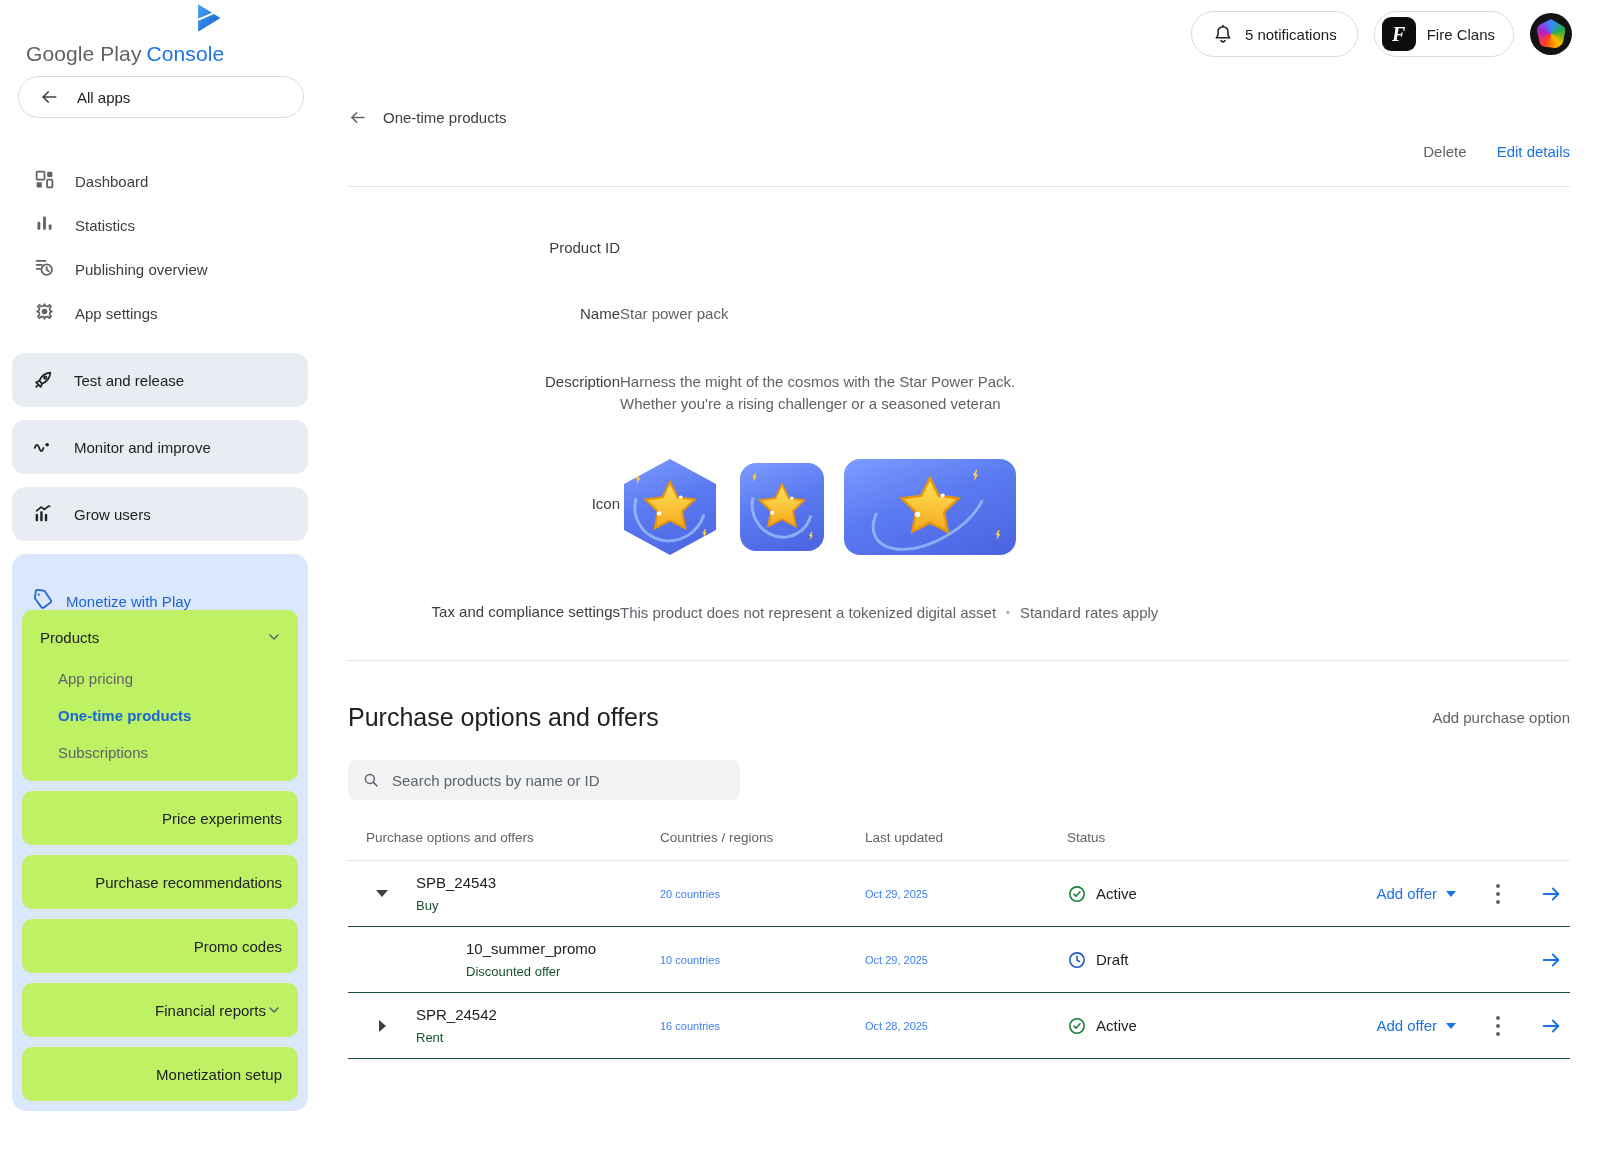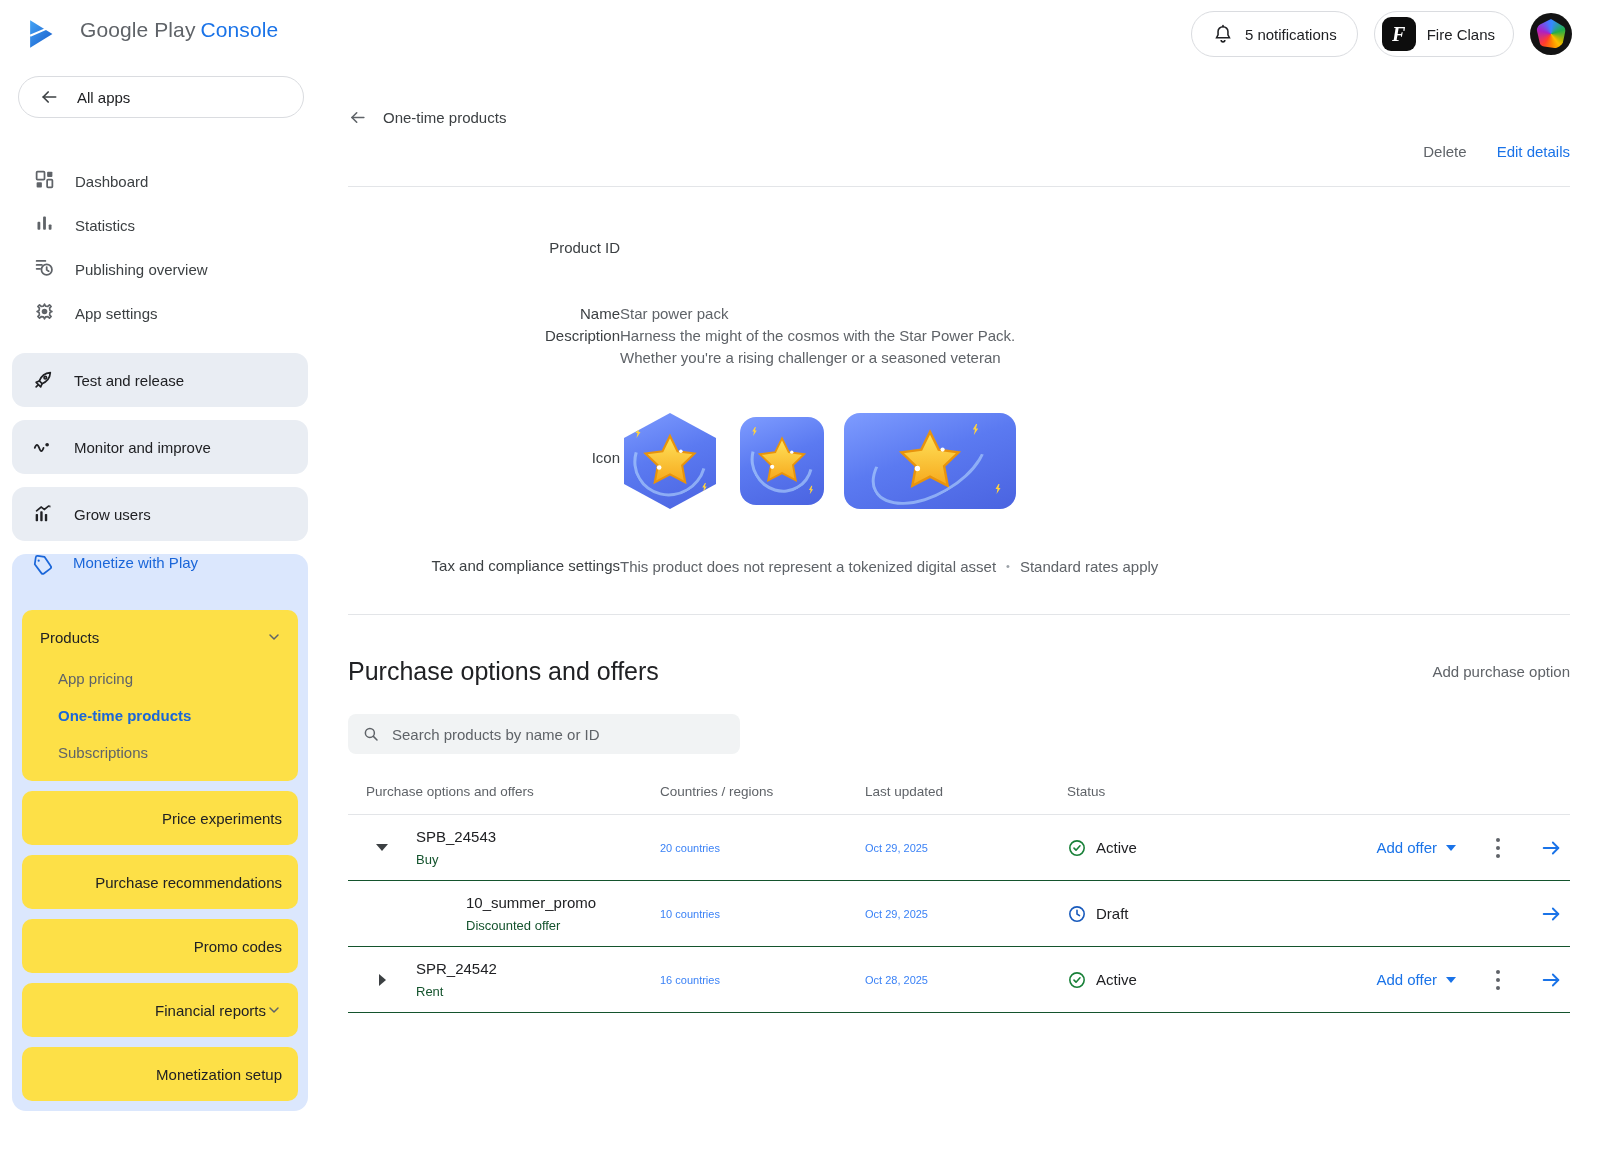--- a/index.html
+++ b/index.html
@@ -1,21 +1,21 @@
 <!DOCTYPE html>
 <html><head>
 <meta charset="utf-8">
 <style>
   * { margin:0; padding:0; box-sizing:border-box; }
   html,body { width:1600px; height:1160px; background:#fff; overflow:hidden;
     font-family:"Liberation Sans","DejaVu Sans",sans-serif; color:#202124; }
 
   
   .topbar { height:68px; display:flex; align-items:center; padding:0 28px 0 26px; background:#fff; }
-  .brand { display:flex; align-items:flex-start; gap:24px; }
+  .brand { display:flex; align-items:flex-end; gap:8px;flex-direction:column; }
   .brand-text { font-size:21px; letter-spacing:.1px; }
   .brand-text .gp { color:#5f6368; }
   .brand-text .console { color:#1a73e8; margin-left:5px; }
   .topbar-right { margin-left:auto; display:flex; align-items:center; gap:16px; }
   .pill { height:46px; border:1px solid #dadce0; border-radius:24px; display:flex; align-items:center;
           gap:11px; padding:0 20px; font-size:15px; color:#202124; background:#fff; cursor:pointer; }
   .app-pill { padding:0 18px 0 7px; }
   .app-badge { width:34px; height:34px; border-radius:9px; background:#0d0d0d; color:#fff;
                display:flex; align-items:center; justify-content:center;
                font-family:"Liberation Serif","DejaVu Serif",serif; font-style:italic; font-weight:700; font-size:20px; }
@@ -31,23 +31,23 @@
 
   
   .allapps { margin:4px 18px 28px 18px; height:42px; border:1px solid #dadce0; border-radius:22px;
              display:flex; align-items:center; gap:18px; padding:0 20px; font-size:15px; cursor:pointer; background:#fff; }
   .nav-item { height:44px; display:flex; align-items:flex-end; gap:20px; padding-left:34px;
               font-size:15px; color:#3c4043; cursor:pointer; }
   .nav-item svg, .nav-item .uicon { flex:none; }
   .side-card { margin:13px 14px 0 12px; height:54px; border-radius:13px; background:#e9edf3;
                display:flex; align-items:center; gap:20px; padding:0 20px; font-size:15px; color:#202124; cursor:pointer; }
   .monetize { margin:13px 14px 0 12px; border-radius:14px; background:#dbe7fd; padding:0 10px 10px 10px; }
-  .monetize-head { height:56px; display:flex; align-items:flex-start; gap:19px; padding-left:10px;
+  .monetize-head { height:56px; display:flex; align-items:flex-end; gap:12px; padding-left:10px;
                    font-size:15px; color:#1a66d9; font-weight:500; cursor:pointer; }
-  .mcard { background:#fde047; border-radius:10px; margin-top:0; }
+  .mcard { background:#bef264; border-radius:10px; margin-top:0; }
   .mcard + .mcard { margin-top:10px;justify-content:flex-end; }
   .products-card { padding:4px 0 10px 0; }
   .prod-row { height:46px; display:flex; align-items:center; justify-content:space-between;
               padding:0 16px 0 18px; font-size:15px; cursor:pointer; }
   .sub-item { height:37px; display:flex; align-items:center; padding-left:36px; font-size:15px;
               color:#5f6368; cursor:pointer; }
   .sub-item.active { color:#1a66d9; font-weight:700; }
   .mrow { height:54px; display:flex; align-items:center; justify-content:space-between;
           padding:0 16px 0 18px; font-size:15px; color:#202124; cursor:pointer; }
 
@@ -61,21 +61,21 @@
   .link-blue { color:#1a73e8; cursor:pointer; }
   .divider { border-bottom:1px solid #e3e5e8; }
   .divider.d1 { margin-top:26px; }
   .divider.d2 { margin-top:36px; }
 
   .field { display:grid; grid-template-columns:272px 1fr; align-items:start; }
   .f-label { font-size:15px; color:#3c4043; padding-top:2px;text-align:right; }
   .f-value { font-size:15px; color:#5f6368; line-height:22px; }
   .field.pid  { margin-top:50px; }
   .field.name { margin-top:47px; }
-  .field.desc { }
+  .field.desc { margin-top:46px; }
   .field.icon { margin-top:44px; }
   .field.tax  { margin-top:46px; }
   .tax-sep { color:#9aa0a6; margin:0 10px; font-size:11px; vertical-align:2px; }
 
   
   .tiles { display:flex; align-items:center; gap:20px; }
   .tile { position:relative; display:flex; align-items:center; justify-content:center; overflow:hidden;
           background:linear-gradient(160deg,#7e9cff 0%,#5b7af1 45%,#4a63e0 100%); }
   .tile::before { content:''; position:absolute; inset:13%; border:3px solid rgba(190,225,255,.55);
           border-radius:50%; border-top-color:transparent; border-right-color:transparent; transform:rotate(-30deg); }

